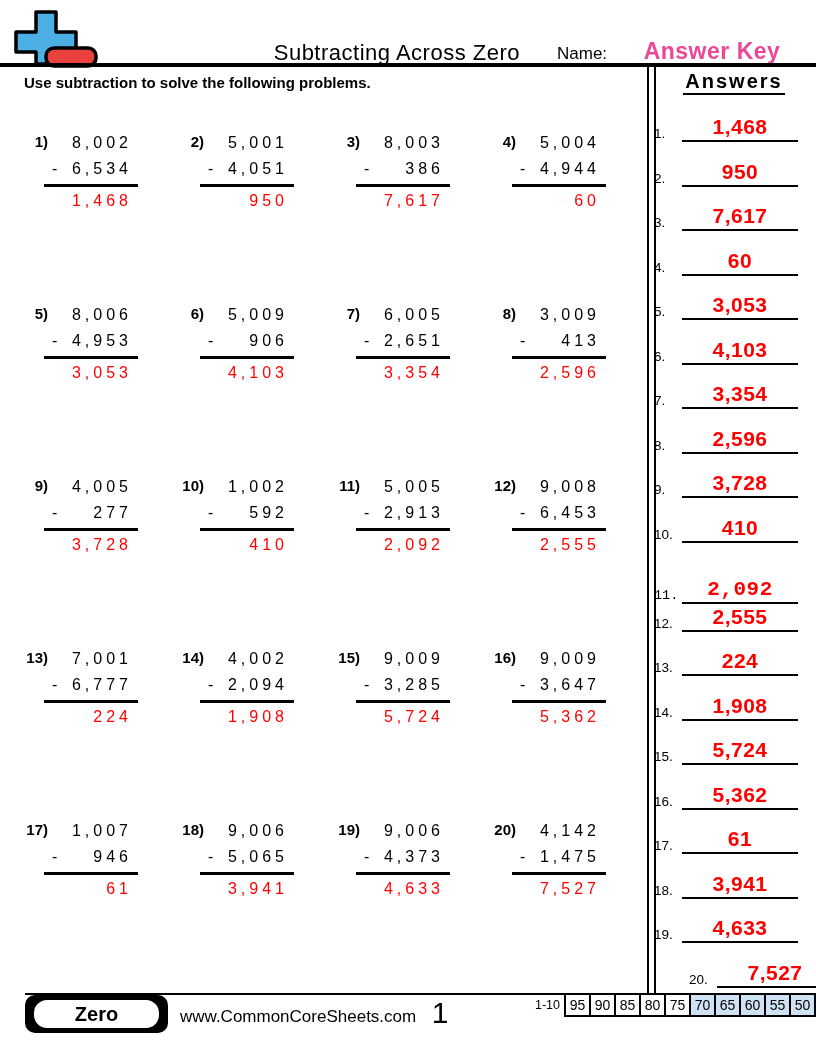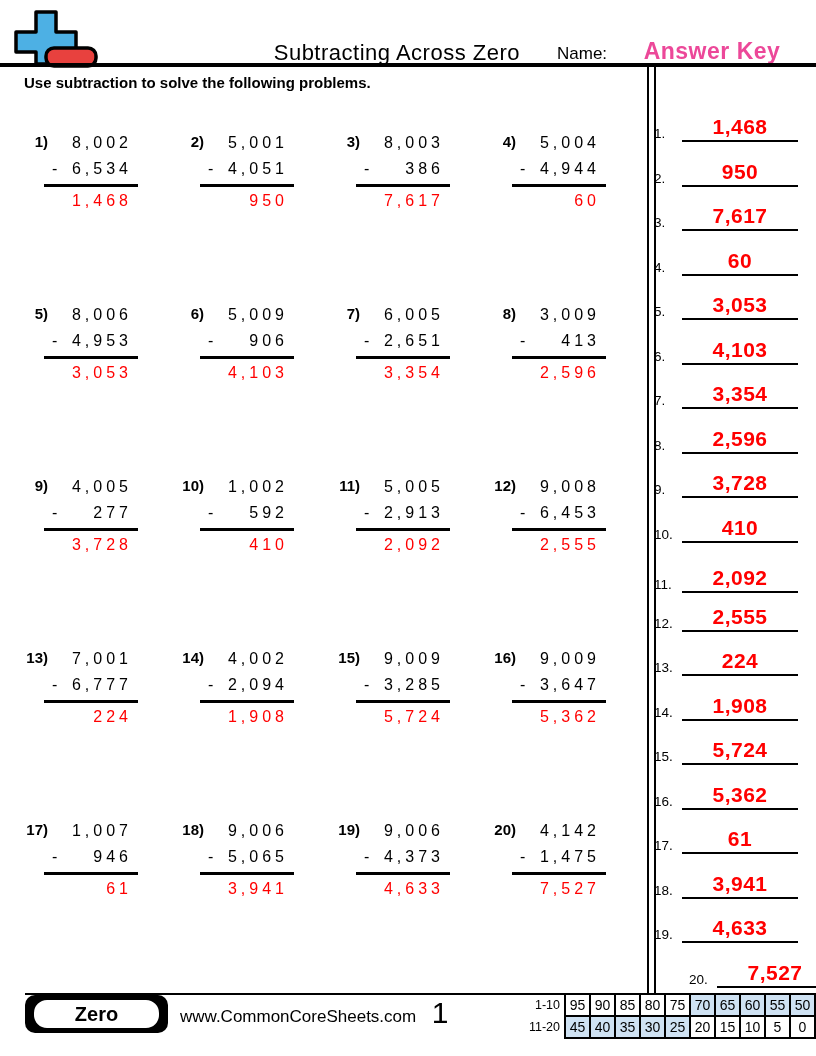--- a/index.html
+++ b/index.html
@@ -298,20 +298,21 @@
             <span class="minus">-</span>
             <span class="subtrahend">1,475</span>
           </div>
           <div class="rule"></div>
           <div class="panswer">7,527</div>
         </div>
       </div>
     </div>
 
   <div class="divider"></div>
+  <div class="answers-title"><span>Answers</span></div>
   <div class="answers-list">
       <div class="ans-entry" style="top: 0px;">
         <span class="ans-num">1.</span>
         <span class="ans-line"><span class="ans-val">1,468</span></span>
       </div>
       <div class="ans-entry" style="top: 44.5px;">
         <span class="ans-num">2.</span>
         <span class="ans-line"><span class="ans-val">950</span></span>
       </div>
       <div class="ans-entry" style="top: 89px;">
@@ -339,21 +340,21 @@
         <span class="ans-line"><span class="ans-val">2,596</span></span>
       </div>
       <div class="ans-entry" style="top: 356px;">
         <span class="ans-num">9.</span>
         <span class="ans-line"><span class="ans-val">3,728</span></span>
       </div>
       <div class="ans-entry" style="top: 400.5px;">
         <span class="ans-num">10.</span>
         <span class="ans-line"><span class="ans-val">410</span></span>
       </div>
-      <div class="ans-entry" style="top: 451px;">
+      <div class="ans-entry" style="top: 462px; font-family: Liberation Mono, monospace;">
         <span class="ans-num">11.</span>
         <span class="ans-line"><span class="ans-val">2,092</span></span>
       </div>
       <div class="ans-entry" style="top: 489.5px;">
         <span class="ans-num">12.</span>
         <span class="ans-line"><span class="ans-val">2,555</span></span>
       </div>
       <div class="ans-entry" style="top: 534px;">
         <span class="ans-num">13.</span>
         <span class="ans-line"><span class="ans-val">224</span></span>
@@ -402,29 +403,16 @@
           <td class="">90</td>
           <td class="">85</td>
           <td class="">80</td>
           <td class="">75</td>
           <td class="hl">70</td>
           <td class="hl">65</td>
           <td class="hl">60</td>
           <td class="hl">55</td>
           <td class="hl">50</td>
         </tr>
-        <tr>
-          <td class="rlabel">11-20</td>
-          <td class="hl">45</td>
-          <td class="hl">40</td>
-          <td class="hl">35</td>
-          <td class="hl">30</td>
-          <td class="hl">25</td>
-          <td class="">20</td>
-          <td class="">15</td>
-          <td class="">10</td>
-          <td class="">5</td>
-          <td class="">0</td>
-        </tr>
       </tbody>
     </table>
 
 </div>
 
 </body></html>

